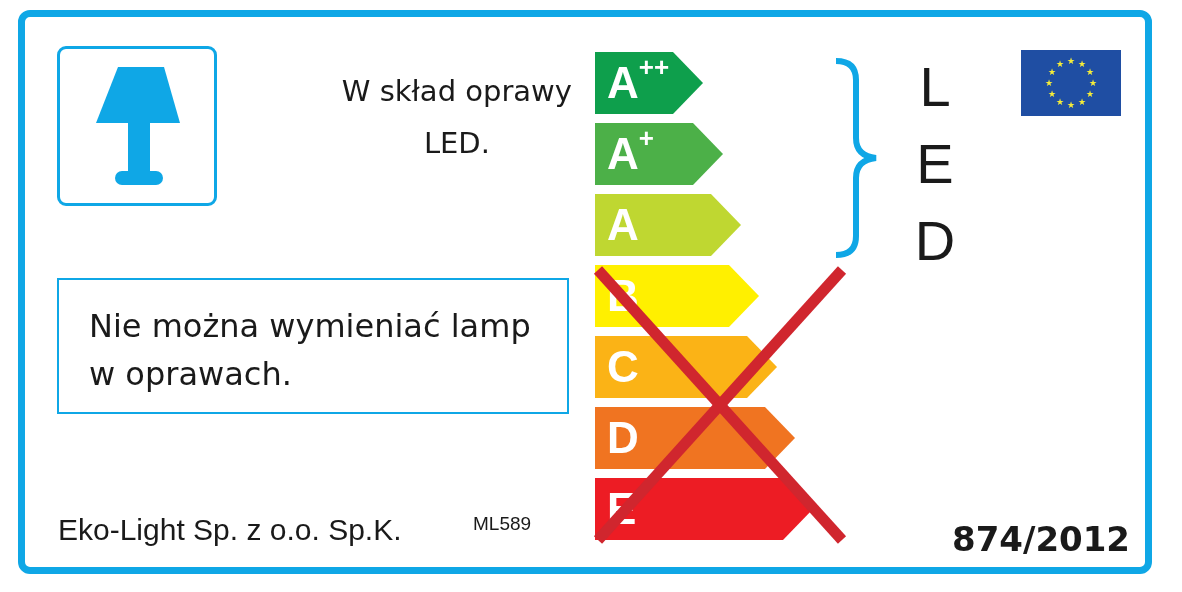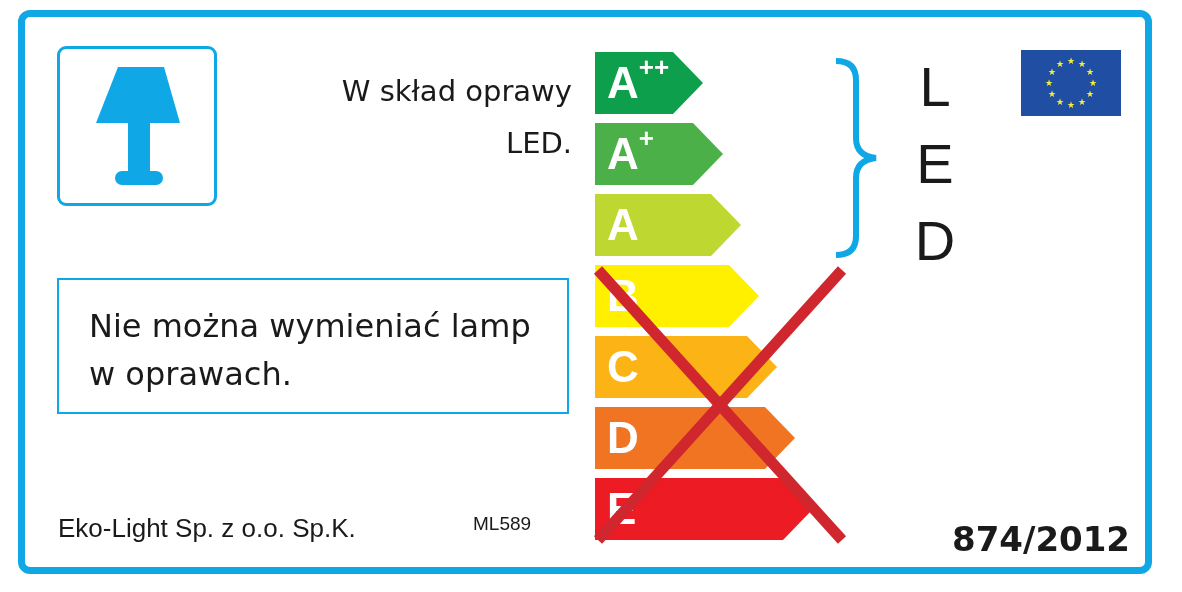--- a/index.html
+++ b/index.html
@@ -1,27 +1,27 @@
 <!DOCTYPE html>
 <html><head>
 <meta charset="utf-8">
 <style>
   html, body { margin:0; padding:0; background:#ffffff; }
   body { width:1182px; height:592px; position:relative; overflow:hidden; font-family:"DejaVu Sans", sans-serif; }
   .frame { position:absolute; left:18px; top:10px; width:1134px; height:564px; border:7px solid #0fa7e6; border-radius:12px; box-sizing:border-box; }
   .lamp-box { position:absolute; left:57px; top:46px; width:160px; height:160px; border:3px solid #0fa7e6; border-radius:9px; box-sizing:border-box; }
-  .info-text { position:absolute; right:610px; top:65px; text-align:right; font-size:29px; line-height:52px; color:#1a1a1a; }
+  .info-text { position:absolute; right:610px; top:65px; text-align:center; font-size:29px; line-height:52px; color:#1a1a1a; }
   .notice { position:absolute; left:57px; top:278px; width:512px; height:136px; border:2px solid #0fa7e6; box-sizing:border-box; padding:22px 8px 0 30px; font-size:32px; line-height:48px; color:#1a1a1a; }
   .scale { position:absolute; left:595px; top:52px; }
   .band { position:absolute; left:0; height:62px; color:#fff; font-weight:bold; font-family:"Liberation Sans", sans-serif; font-size:44px; line-height:62px; padding-left:12px; box-sizing:border-box; }
   .band sup { font-size:26px; vertical-align:top; line-height:30px; }
   .brace { position:absolute; left:832px; top:58px; }
   .led { position:absolute; left:910px; top:48px; font-family:"Liberation Sans", sans-serif; font-size:56px; line-height:77px; color:#1a1a1a; width:50px; text-align:center; }
   .eu-flag { position:absolute; left:1021px; top:50px; width:100px; height:66px; background:#1f4ea3; }
-  .company { position:absolute; left:58px; top:513px; font-family:"Liberation Sans", sans-serif; font-size:26px; color:#1a1a1a; }
+  .company { position:absolute; left:58px; top:513px; font-family:"Liberation Sans", sans-serif; font-size:30px; color:#1a1a1a; }
   .model { position:absolute; left:473px; top:513px; font-family:"Liberation Sans", sans-serif; font-size:19px; color:#1a1a1a; }
   .regulation { position:absolute; left:952px; top:519px; font-size:34px; font-weight:bold; color:#1a1a1a; }
   .cross { position:absolute; left:590px; top:262px; }
 </style>
 </head>
 <body>
 
 <div class="frame"></div>
 
 <div class="lamp-box">

